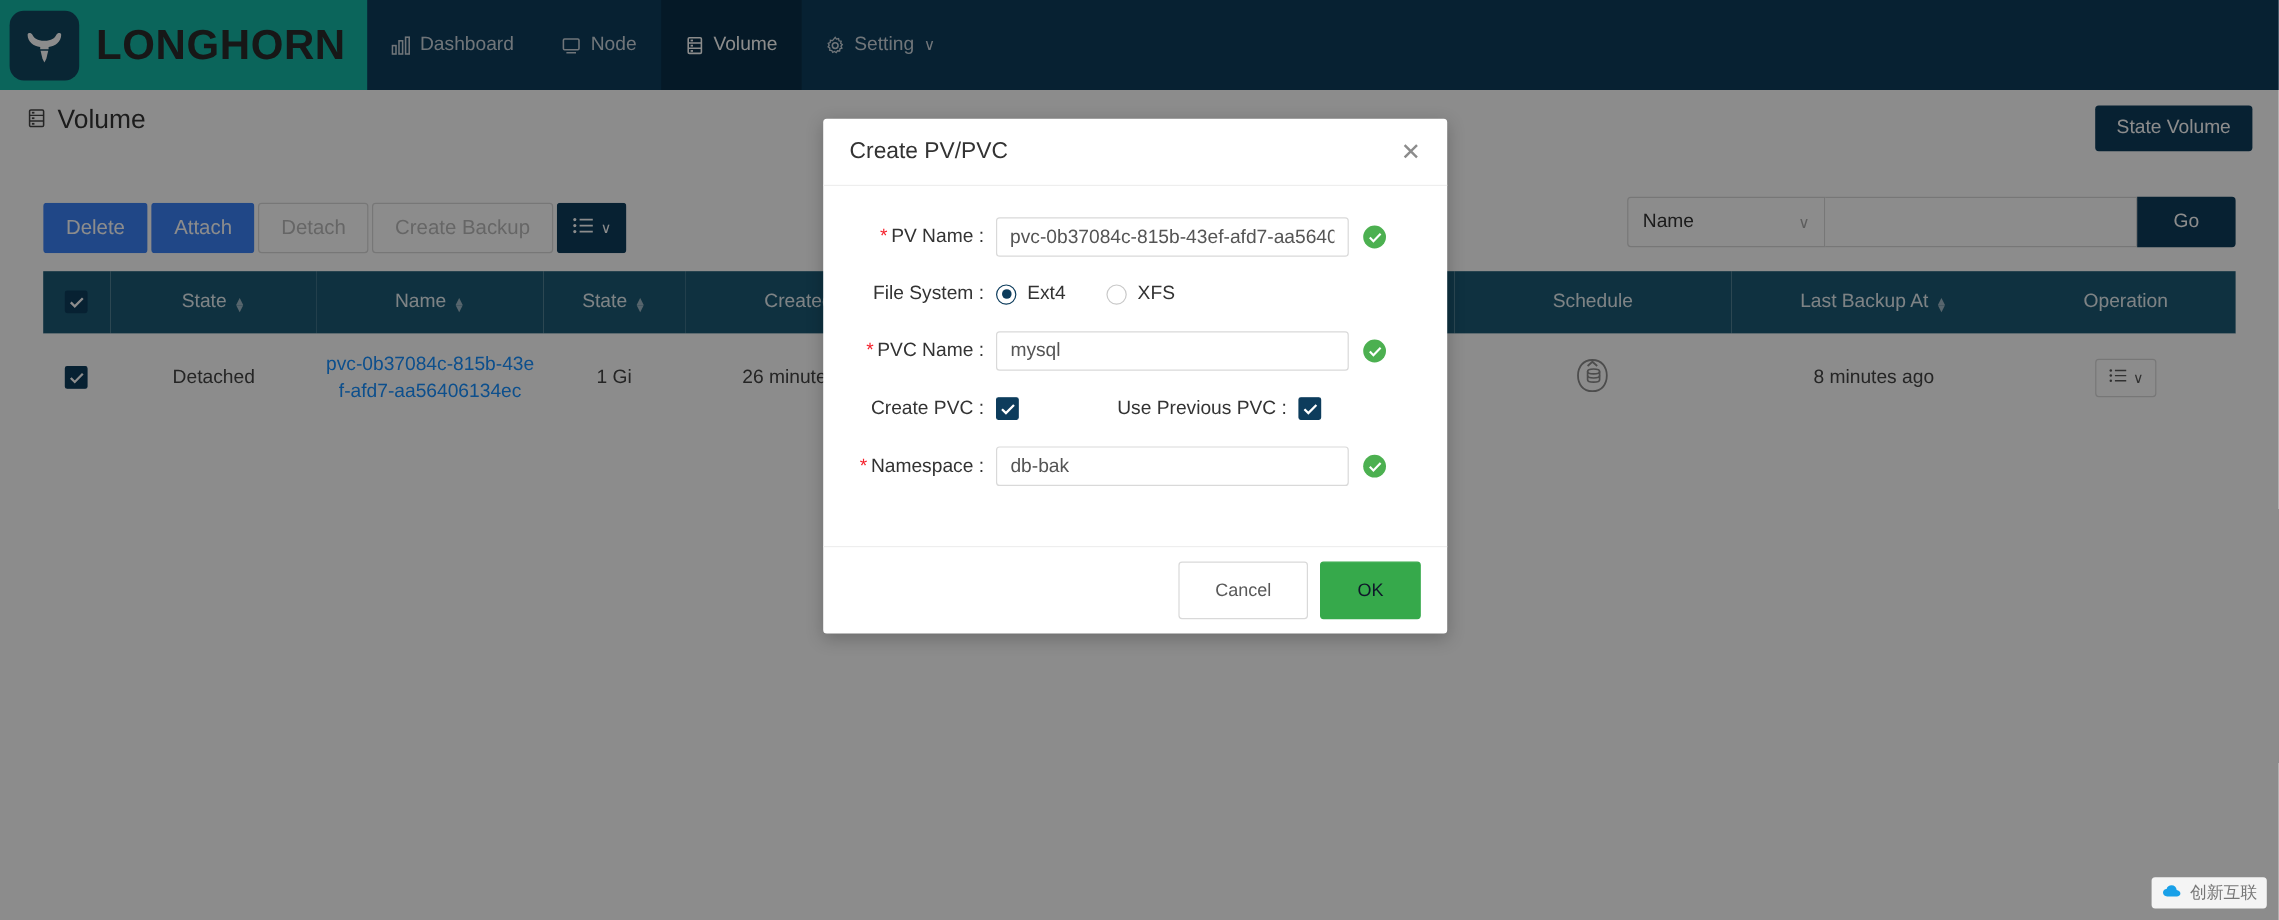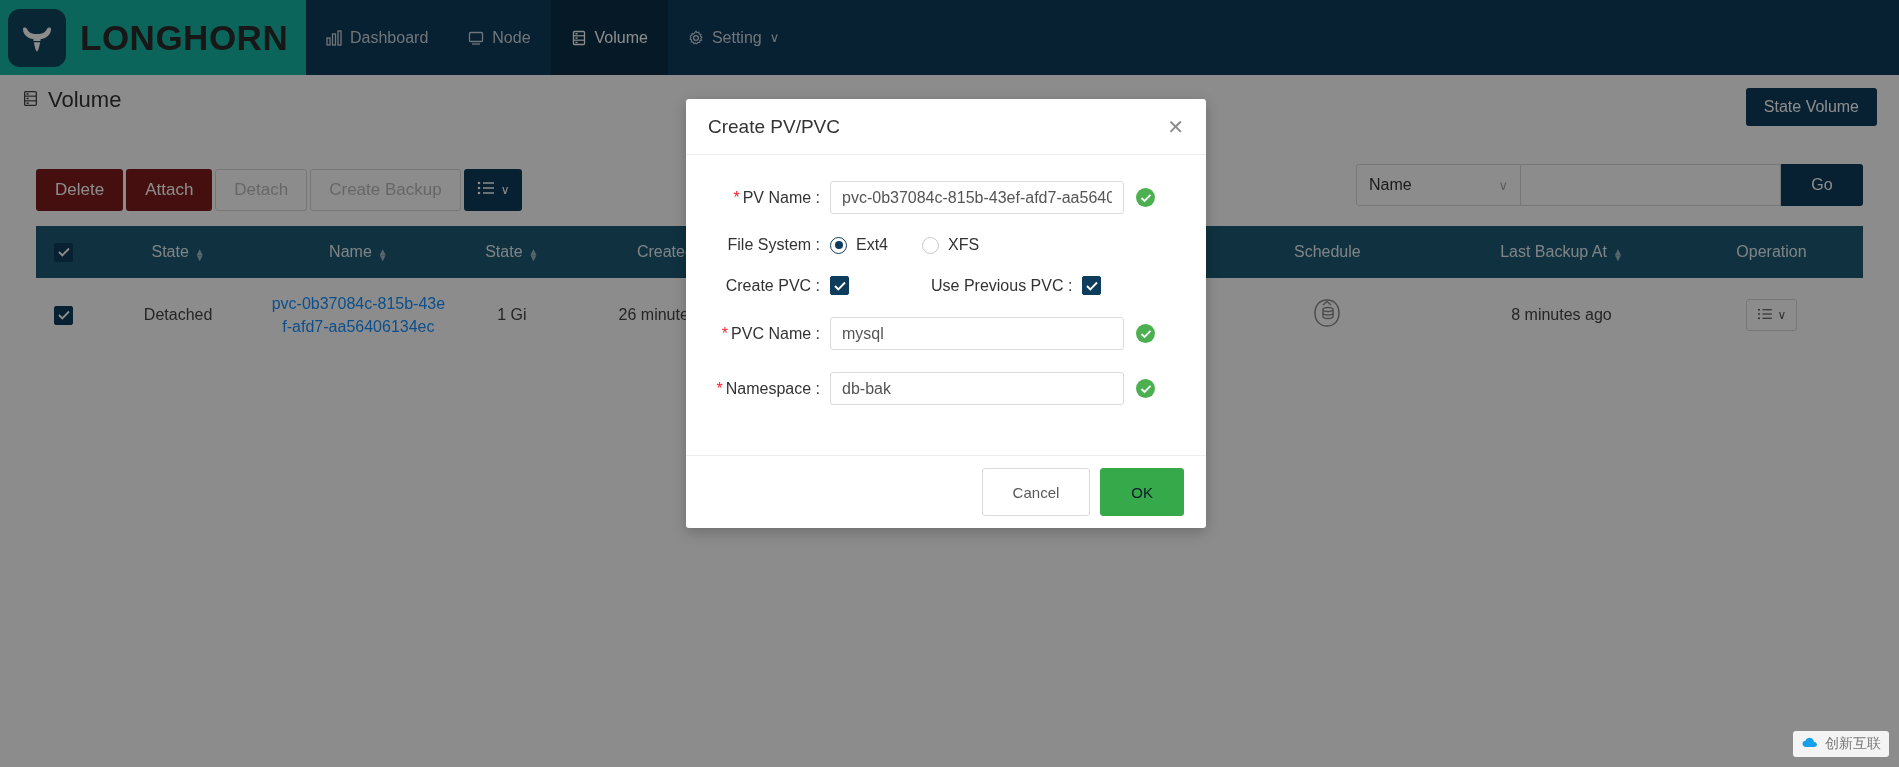--- a/index.html
+++ b/index.html
@@ -92,21 +92,21 @@
     display: flex; align-items: center;
   }
   .btn {
     height: 42px; padding: 0 18px;
     border-radius: 3px; font-size: 17px;
     border: 1px solid transparent;
     font-family: "Liberation Sans", sans-serif;
     cursor: pointer;
     display: inline-flex; align-items: center; justify-content: center;
   }
-  .btn-primary { background: #7f1d1d; color: #ffffff; }
+  .btn-primary { background: #3b82f6; color: #ffffff; }
   .btn-disabled { background: #ffffff; color: #bbbbbb; border: 1px solid #d9d9d9; cursor: default; }
   .btn-icon { background: #0d3c5c; color: #ffffff; padding: 0 12px; gap: 6px; }
   .btn-group { display: flex; gap: 3px; }
 
   .search-area {
     position: absolute; right: 36px; top: 164px;
     display: flex; align-items: stretch;
     height: 42px;
   }
   .search-select {
@@ -549,20 +549,34 @@
         </span>
         <span class="radio-wrap">
           <span class="radio"></span>
           <span>XFS</span>
         </span>
       </div>
     </div>
 
     <div class="form-row">
       <div class="form-label">
+        <span class="req">*</span><span>PVC Name :</span>
+      </div>
+      <div class="form-control">
+        <input class="f-input" type="text" value="mysql" style="">
+        <span class="ok-dot">
+          <svg width="12" height="10" viewBox="0 0 12 10">
+              <polyline points="1.5,5 4.5,8 10.5,1.8" fill="none" stroke="#ffffff" stroke-width="1.8"></polyline>
+            </svg>
+        </span>
+      </div>
+    </div>
+
+    <div class="form-row">
+      <div class="form-label">
         <span>Create PVC :</span>
       </div>
       <div class="form-control">
         <span class="cb-row-item">
           <span class="cbox checked">
             <svg width="12" height="10" viewBox="0 0 12 10">
                 <polyline points="1,5 4.3,8.3 11,1.5" fill="none" stroke="#ffffff" stroke-width="1.9"></polyline>
               </svg>
           </span>
         </span>
@@ -571,34 +585,20 @@
           <span style="font-size:16px;color:#333;">Use Previous PVC :</span>
           <span class="cbox checked">
             <svg width="12" height="10" viewBox="0 0 12 10">
                 <polyline points="1,5 4.3,8.3 11,1.5" fill="none" stroke="#ffffff" stroke-width="1.9"></polyline>
               </svg>
           </span>
         </span>
       </div>
     </div>
 
-    <div class="form-row">
-      <div class="form-label">
-        <span class="req">*</span><span>PVC Name :</span>
-      </div>
-      <div class="form-control">
-        <input class="f-input" type="text" value="mysql" style="">
-        <span class="ok-dot">
-          <svg width="12" height="10" viewBox="0 0 12 10">
-              <polyline points="1.5,5 4.5,8 10.5,1.8" fill="none" stroke="#ffffff" stroke-width="1.8"></polyline>
-            </svg>
-        </span>
-      </div>
-    </div>
-
     <div class="form-row" style="margin-bottom:6px;">
       <div class="form-label">
         <span class="req">*</span><span>Namespace :</span>
       </div>
       <div class="form-control">
         <input class="f-input" type="text" value="db-bak" style="">
         <span class="ok-dot">
           <svg width="12" height="10" viewBox="0 0 12 10">
               <polyline points="1.5,5 4.5,8 10.5,1.8" fill="none" stroke="#ffffff" stroke-width="1.8"></polyline>
             </svg>

